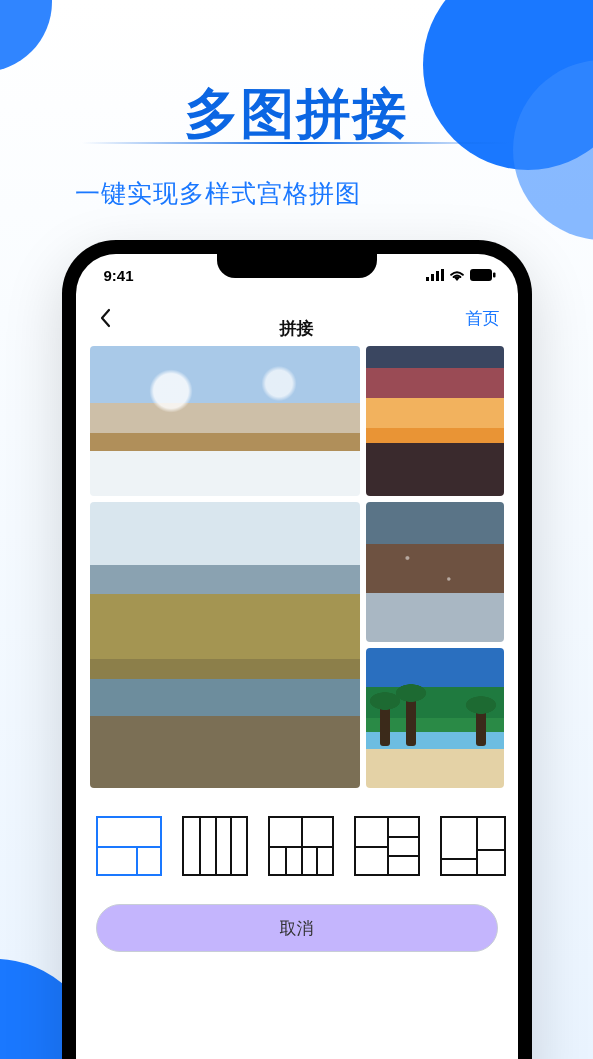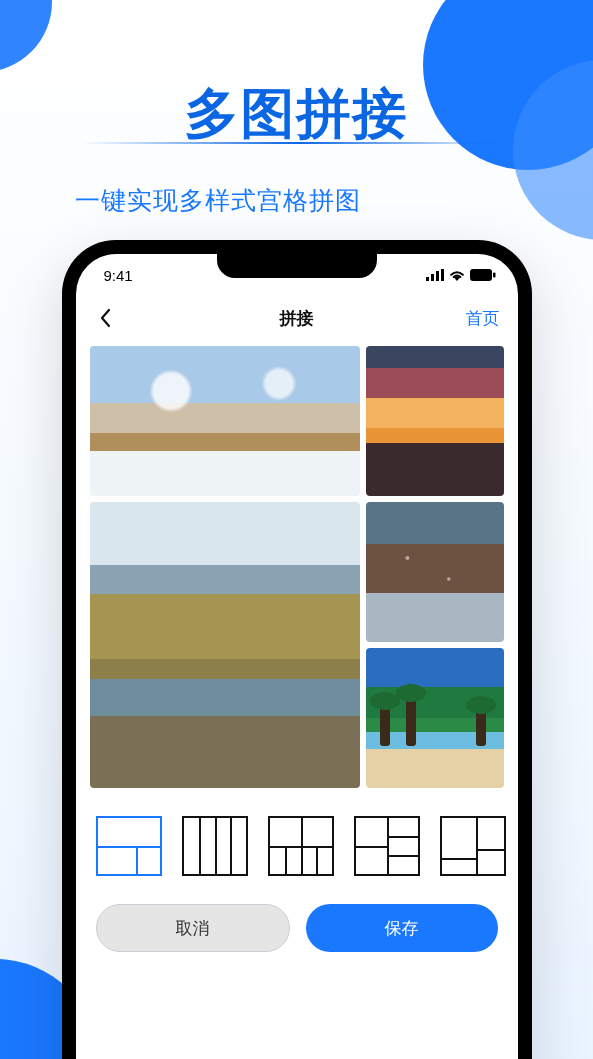--- a/index.html
+++ b/index.html
@@ -31,21 +31,21 @@
   }
   .promo-underline {
     position: absolute;
     top: 142px;
     left: 50%; transform: translateX(-50%);
     width: 430px; height: 2px;
     background: linear-gradient(90deg, rgba(11,102,227,0) 0%, #0b66e3 50%, rgba(11,102,227,0) 100%);
   }
   .promo-subtitle {
     position: absolute;
-    top: 184px;
+    top: 177px;
     left: 75px;
     font-size: 25px;
     font-weight: 500;
     color: #1a78ff;
     letter-spacing: 1px;
   }
 
   
   .phone {
     position: absolute;
@@ -71,29 +71,29 @@
     width: 160px; height: 24px;
     background: #000;
     border-radius: 0 0 18px 18px;
     z-index: 20;
   }
 
   .statusbar {
     height: 42px;
     display: flex; align-items: center; justify-content: space-between;
     padding: 0 22px 0 28px;
-    font-size: 15px; font-weight: 400;
+    font-size: 15px; font-weight: 700;
     color: #000;
   }
   .status-right { display: flex; align-items: center; gap: 5px; }
 
   .navbar {
     height: 44px;
     position: relative;
-    display: flex; align-items: center; justify-content: center;
+    display: flex; align-items: flex-end; justify-content: center;
   }
   .nav-back {
     position: absolute; left: 14px; top: 50%; transform: translateY(-50%);
     width: 30px; height: 30px;
     display: flex; align-items: center; justify-content: center;
     cursor: pointer;
   }
   .nav-title { font-size: 17px; font-weight: 600; color: #111; }
   .nav-home {
     position: absolute; right: 18px; top: 50%; transform: translateY(-50%);
@@ -161,21 +161,21 @@
   .actions {
     margin: 28px 20px 0 20px;
     display: flex; gap: 16px;
   }
   .btn {
     flex: 1; height: 48px; border-radius: 24px;
     display: flex; align-items: center; justify-content: center;
     font-size: 17px; font-weight: 500;
     cursor: pointer;
   }
-  .btn-cancel { border: 1px solid #c8ced6; color: #333; background:#e5e5e5; }
+  .btn-cancel { border: 1px solid #c8ced6; color: #333; background:#c4b5fd; }
   .btn-save { background: #1a78ff; color: #fff; }
 
 </style>
 </head>
 <body>
 
 <div class="deco-top-left"></div>
 <div class="deco-top-right-a"></div>
 <div class="deco-top-right-b"></div>
 <div class="deco-bot-left-a"></div>
@@ -262,17 +262,16 @@
       </div>
       <div class="tpl">
         <span class="v" style="left:55%"></span>
         <span class="h" style="top:55%; left:55%; right:0"></span>
         <span class="h" style="top:72%; left:0; right:45%"></span>
       </div>
     </div>
 
     <div class="actions">
       <div class="btn btn-cancel">取消</div>
-      <div class="btn btn-save">保存</div>
     </div>
 
   </div>
 </div>
 
 </body></html>

